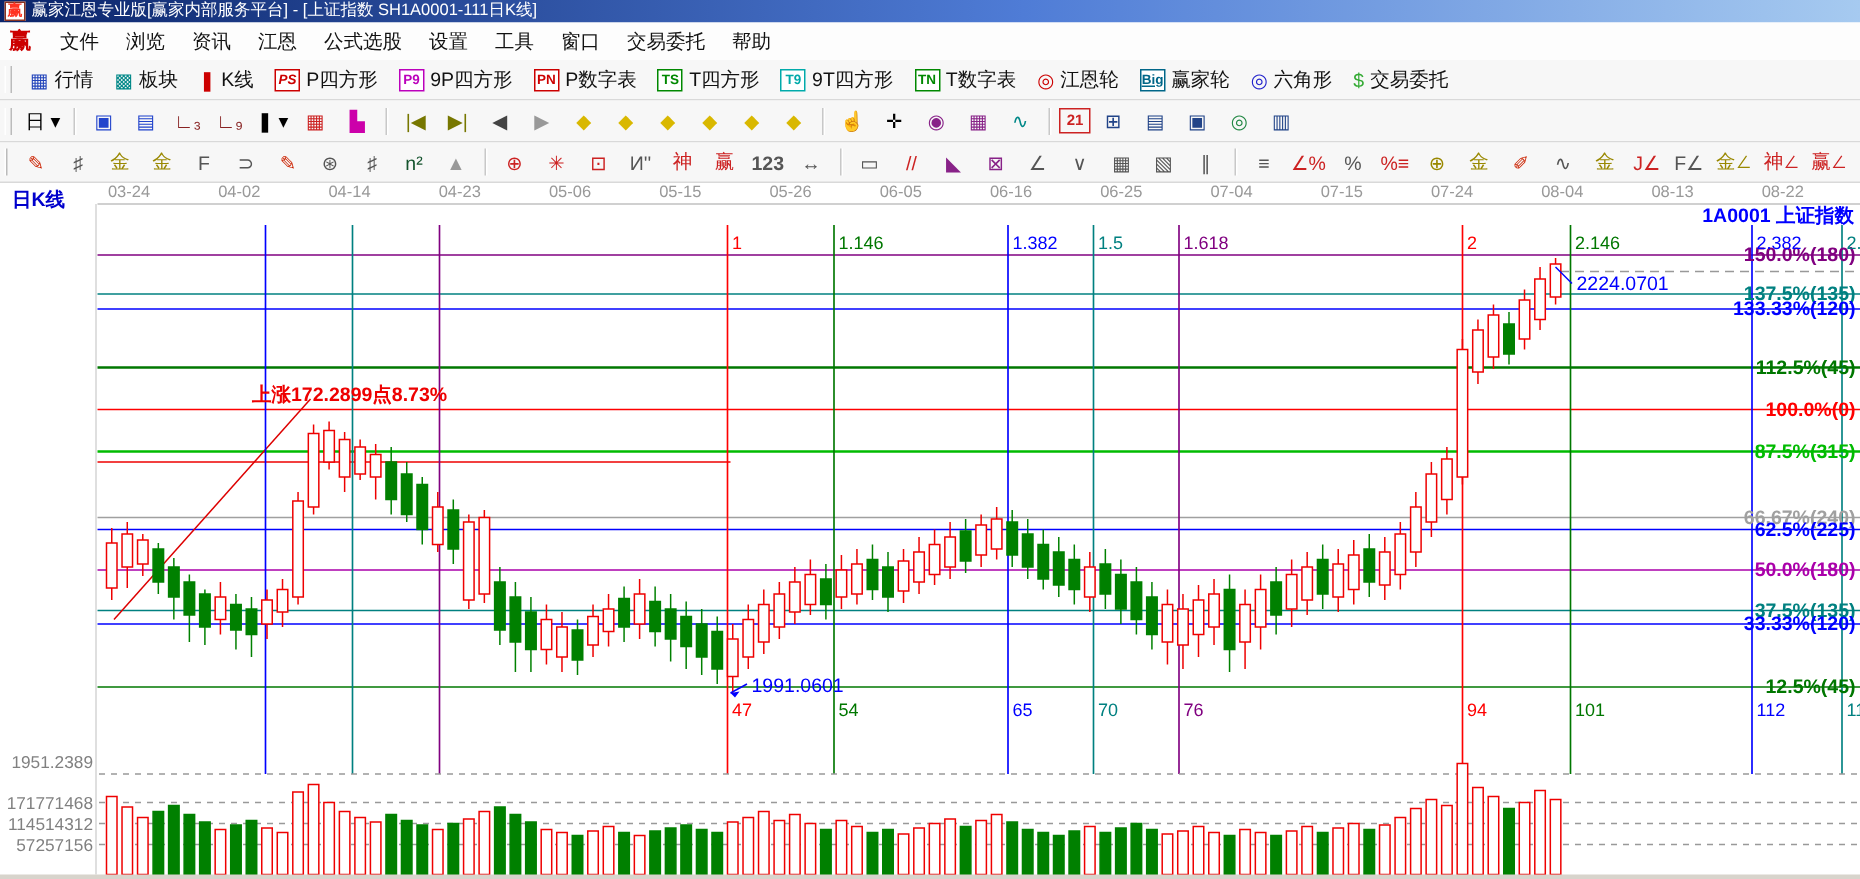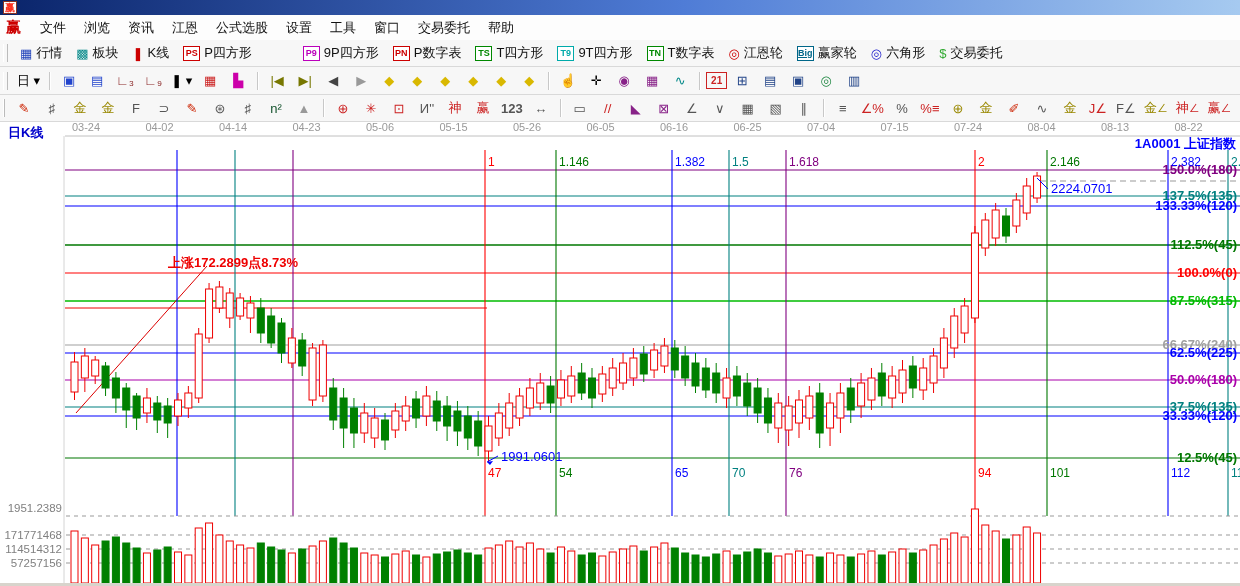--- a/index.html
+++ b/index.html
@@ -29,20 +29,21 @@
   .chartwrap{position:absolute;top:122px;left:0;width:1240px;height:464px;background:#fff;}
   .bottomstrip{position:absolute;left:0;bottom:0;width:1240px;height:3px;background:#d8d4cc;}
   svg text{font-family:"Liberation Sans",sans-serif;}
 </style>
 </head>
 <body>
 <div class="app">
 
 <div class="titlebar">
   <span class="appicon">赢</span>
+  <span>赢家江恩专业版[赢家内部服务平台] - [上证指数  SH1A0001-111日K线]</span>
 </div>
 
 <div class="menubar">
   <span class="logo">赢</span>
   <span id="menu-items"><span class="mitem">文件</span><span class="mitem">浏览</span><span class="mitem">资讯</span><span class="mitem">江恩</span><span class="mitem">公式选股</span><span class="mitem">设置</span><span class="mitem">工具</span><span class="mitem">窗口</span><span class="mitem">交易委托</span><span class="mitem">帮助</span></span>
 </div>
 
 <div class="toolbar tb1">
       <span class="grip"></span>
       <span id="tb1-items" style="display:flex;align-items:center;">
@@ -52,25 +53,25 @@
         </span>
         <span class="tbtn">
           <span style="color: rgb(0, 136, 136);">▩</span>
           <span>板块</span>
         </span>
         <span class="tbtn">
           <span style="color: rgb(204, 0, 0);">❚</span>
           <span>K线</span>
         </span>
         <span class="tbtn">
-          <span class="badge" style="color: rgb(204, 0, 0);">PS</span>
+          <span class="badge" style="color: rgb(204, 0, 0); font-style: italic;">PS</span>
           <span>P四方形</span>
         </span>
         <span class="tbtn">
-          <span class="badge" style="color: rgb(187, 0, 187); margin-left: 37px;">P9</span>
+          <span class="badge" style="color: rgb(187, 0, 187);">P9</span>
           <span>9P四方形</span>
         </span>
         <span class="tbtn">
           <span class="badge" style="color: rgb(204, 0, 0);">PN</span>
           <span>P数字表</span>
         </span>
         <span class="tbtn">
           <span class="badge" style="color: rgb(0, 136, 0);">TS</span>
           <span>T四方形</span>
         </span>

